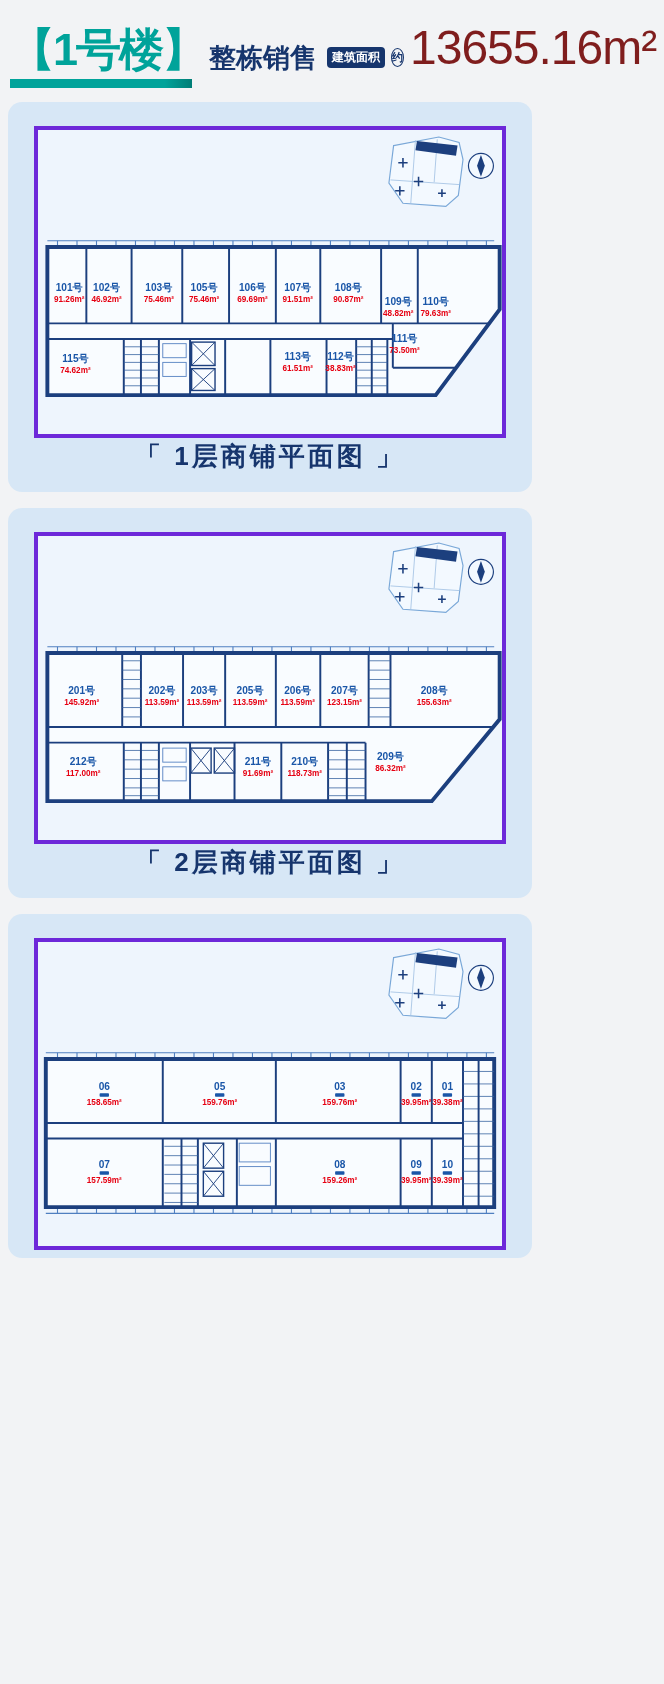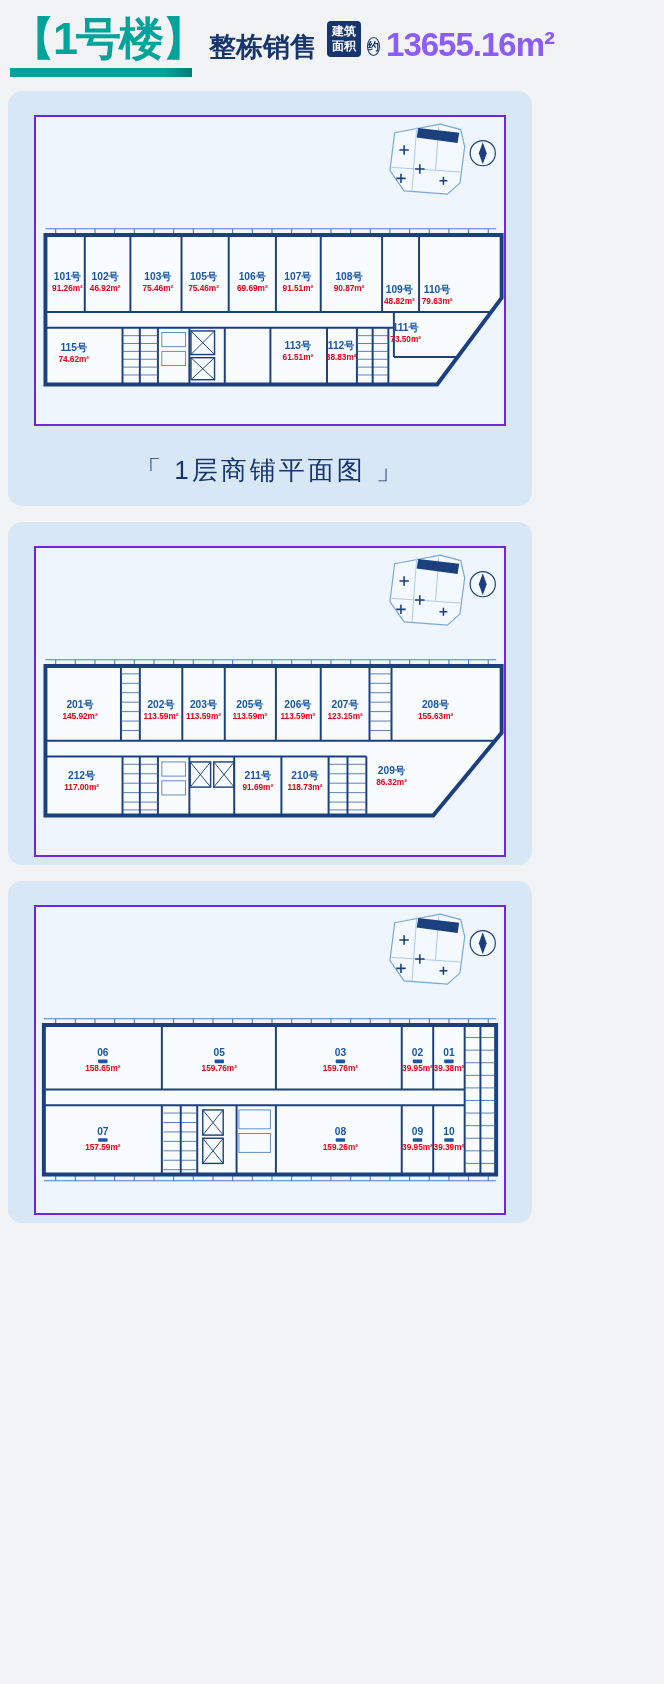--- a/index.html
+++ b/index.html
@@ -2,44 +2,44 @@
 <html><head>
 <meta charset="utf-8">
 <style>
   html,body{margin:0;padding:0;}
   body{
     width:664px;
     background:#f2f3f5;
     font-family:"Liberation Sans","DejaVu Sans",sans-serif;
     -webkit-font-smoothing:antialiased;
   }
-  .page{width:540px;}
+  .page{width:540px;margin-top:8px;}
 
   
   .header{padding:16px 10px 14px 10px;}
   .title-row{display:flex;align-items:flex-end;gap:4px;white-space:nowrap;}
   .t-teal{font-size:45px;font-weight:900;color:#00a39a;letter-spacing:-2px;line-height:1;}
   .t-navy{font-size:27px;font-weight:900;color:#16356d;line-height:1.05;letter-spacing:0px;}
-  .badge{display:inline-flex;flex-direction:column;background:#16356d;color:#fff;
+  .badge{display:inline-flex;flex-direction:row;background:#16356d;color:#fff;
          font-size:12px;font-weight:bold;line-height:1.25;padding:3px 5px;border-radius:4px;
          margin:0 2px 4px 6px;}
   .approx{width:17px;height:17px;border:1.5px solid #16356d;border-radius:50%;
           font-size:11px;font-weight:bold;color:#16356d;display:flex;align-items:center;
           justify-content:center;margin:0 2px 5px 0;}
-  .t-area{font-size:33px;font-weight:700;color:#8b5cf6;line-height:1;letter-spacing:-1px;}
+  .t-area{font-size:48px;font-weight:400;color:#7f1d1d;line-height:1;letter-spacing:-1px;}
   .underline{width:182px;height:9px;margin-top:7px;
              background:linear-gradient(90deg,#00a39a 0%,#00a39a 85%,#007d76 100%);}
 
   
   .panel{margin:0 8px 16px 8px;background:#d7e7f6;border-radius:14px;
          padding:24px 26px 8px 26px;}
-  .plan-box{background:#eef5fd;border:2px solid #6d28d9;}
+  .plan-box{background:#eef5fd;border:4px solid #6d28d9;}
   .plan-box svg{display:block;width:100%;height:auto;}
-  .caption{text-align:center;font-size:26px;font-weight:400;color:#16356d;
-           letter-spacing:3px;padding:27px 0 10px 0;}
+  .caption{text-align:center;font-size:26px;font-weight:700;color:#16356d;
+           letter-spacing:3px;padding:1px 0 10px 0;}
 
   
   svg .wall-outer{fill:#f9fcff;stroke:#1c3f7e;stroke-width:5;stroke-linejoin:miter;}
   svg .wall-in{stroke:#1c3f7e;stroke-width:2.5;fill:none;}
   svg .win{stroke:#4f7fc0;stroke-width:1.4;fill:none;}
   svg .hatch{stroke:#34619f;stroke-width:1;fill:none;}
   svg .elev{fill:none;stroke:#1c3f7e;stroke-width:1.8;}
   svg .elevx{fill:none;stroke:#1c3f7e;stroke-width:1.2;}
   svg .fixture{stroke:#5b86c4;stroke-width:1.2;fill:none;}
   svg .uno{font-family:"Liberation Sans","DejaVu Sans",sans-serif;font-size:13px;
@@ -209,20 +209,21 @@
           <text class="uarea" x="58" y="308">117.00m²</text>
           <text class="uno" x="282" y="294">211号</text>
           <text class="uarea" x="282" y="308">91.69m²</text>
           <text class="uno" x="342" y="294">210号</text>
           <text class="uarea" x="342" y="308">118.73m²</text>
           <text class="uno" x="452" y="287">209号</text>
           <text class="uarea" x="452" y="301">86.32m²</text>
         </g>
       </svg>
     </div>
+    <div class="caption">「 2层商铺平面图 」</div>
   </div>
 
   <div class="panel">
     <div class="plan-box">
       <svg viewBox="0 0 595 390">
         <g class="sitemap" transform="translate(428,6)">
           <path class="map-outline" d="M28,14 L86,3 L112,10 L117,32 L111,78 L95,92 L40,88 L22,62 Z"></path>
           <path class="map-road" d="M56,7 L50,88 M24,58 L112,64 M84,6 L80,61"></path>
           <path class="map-bld" d="M58,8 L110,14 L108,27 L56,20 Z"></path>
           <g>

